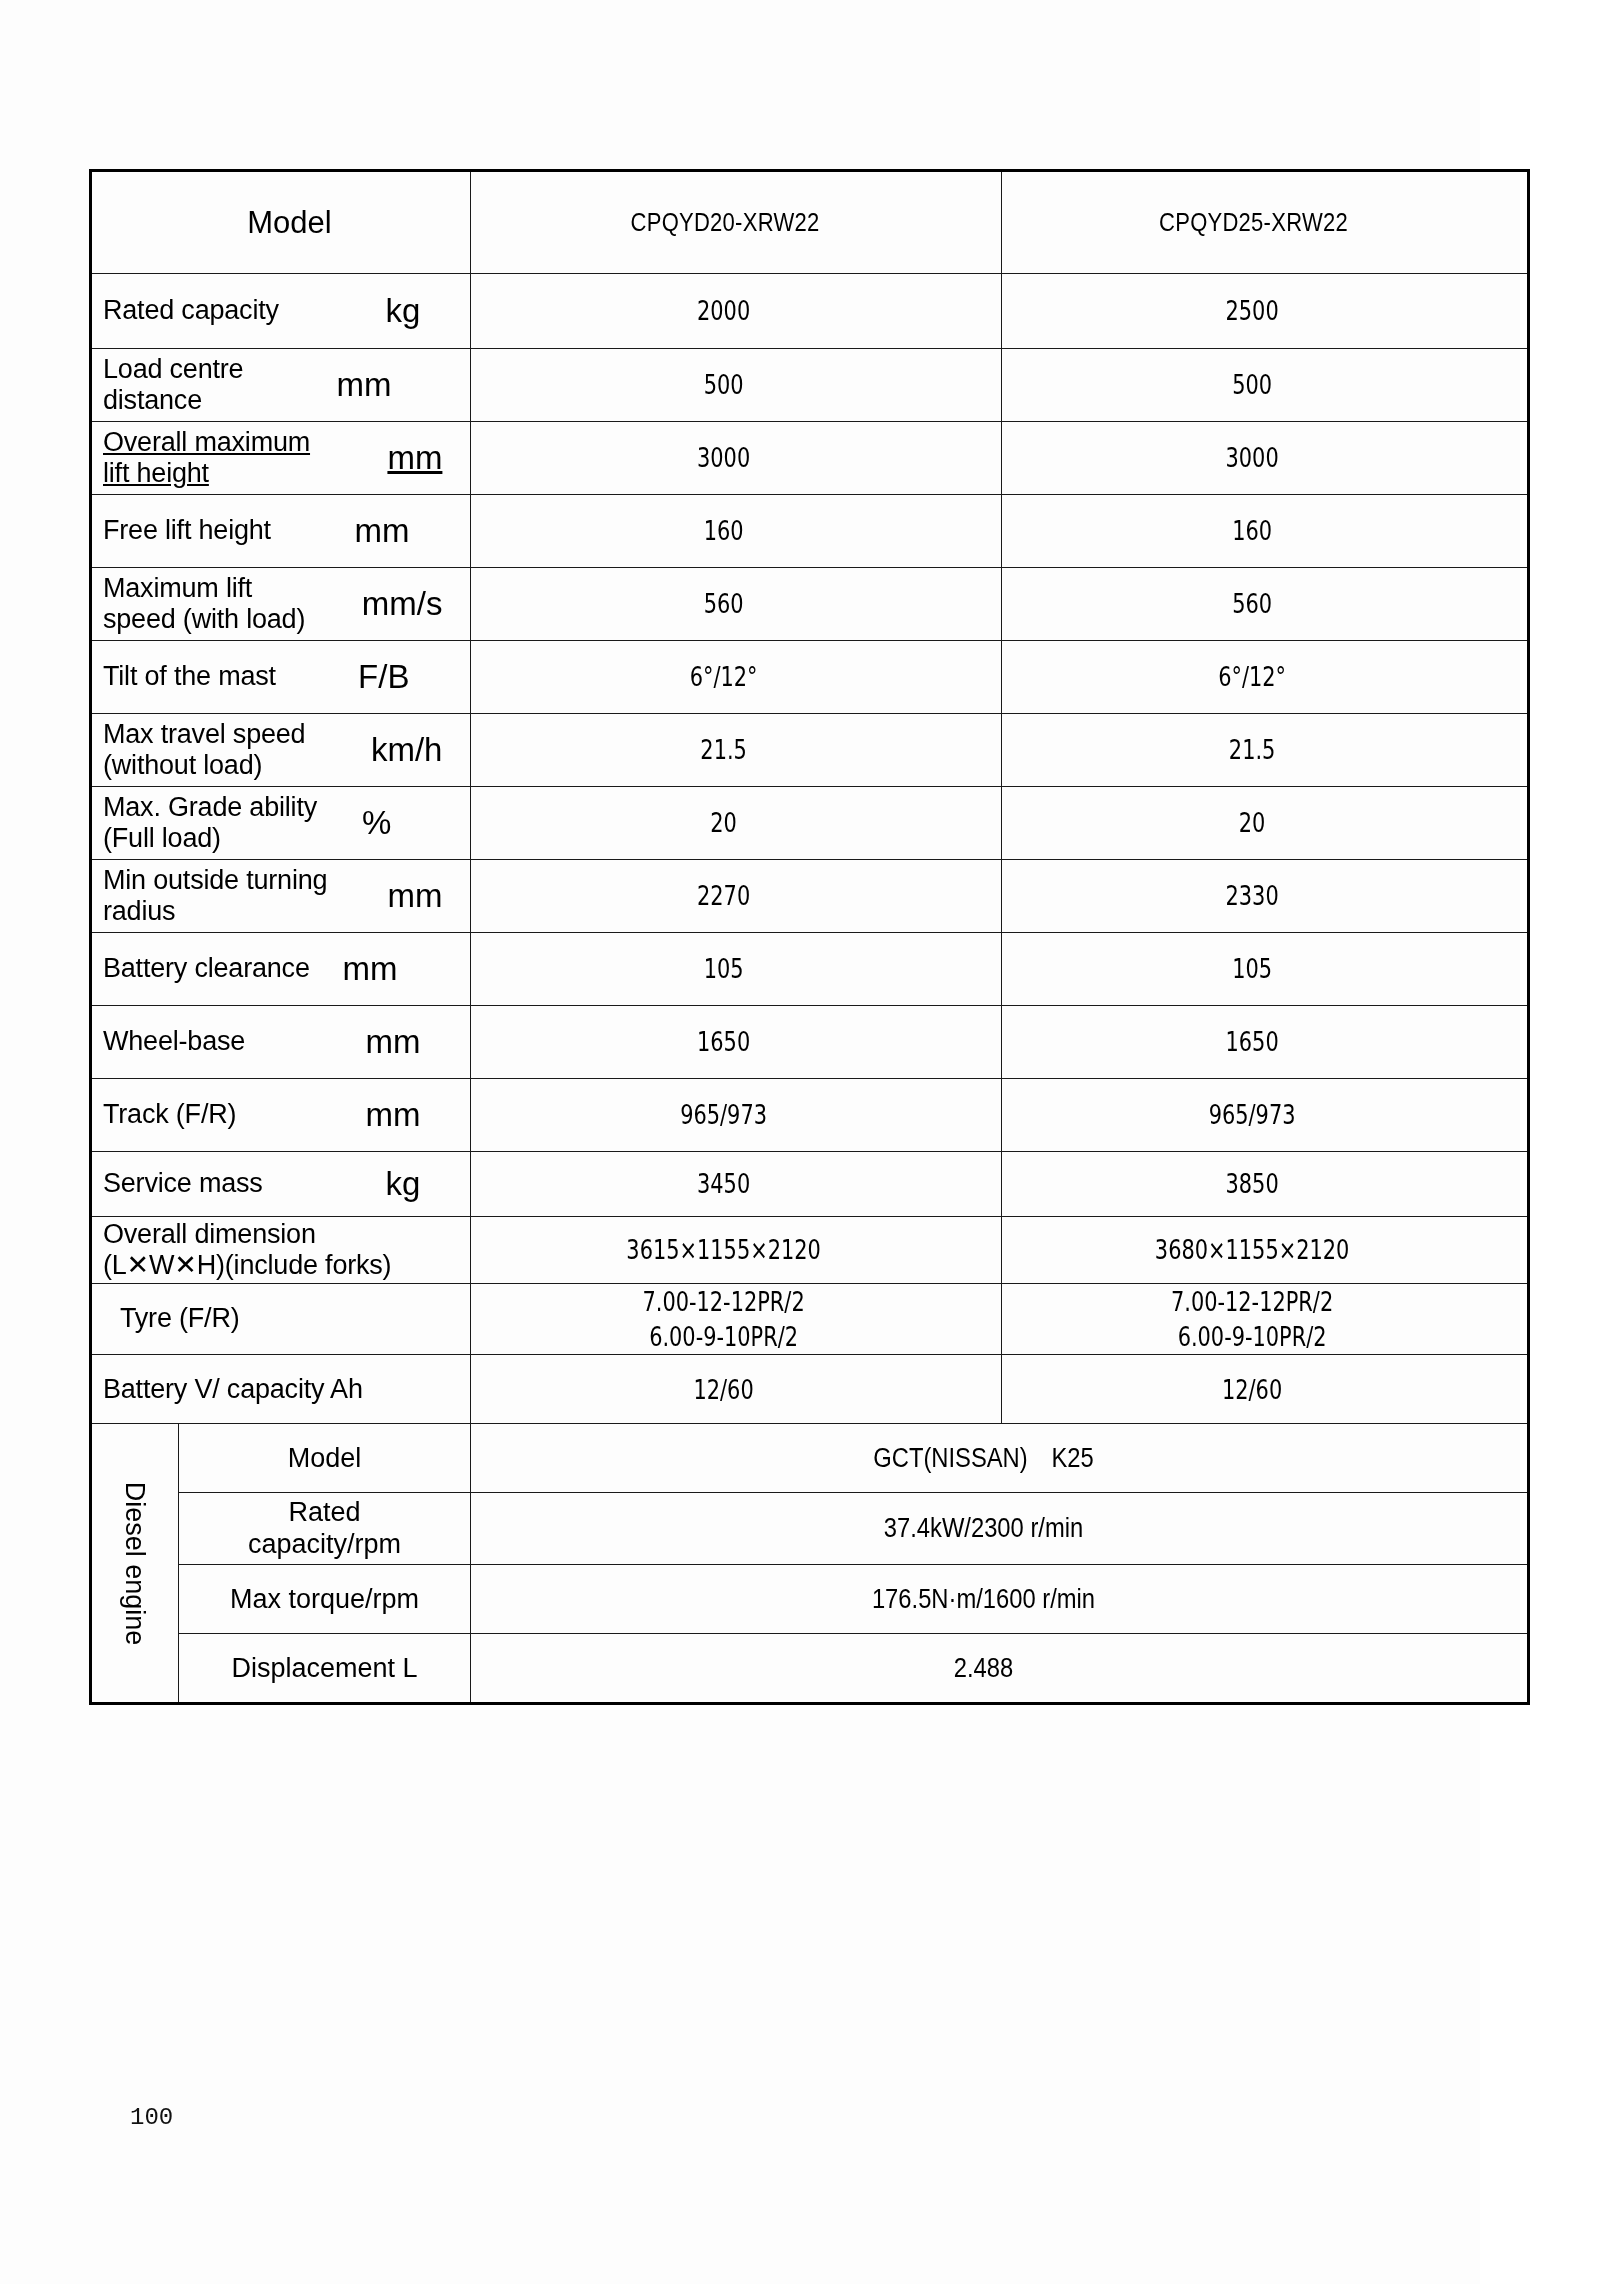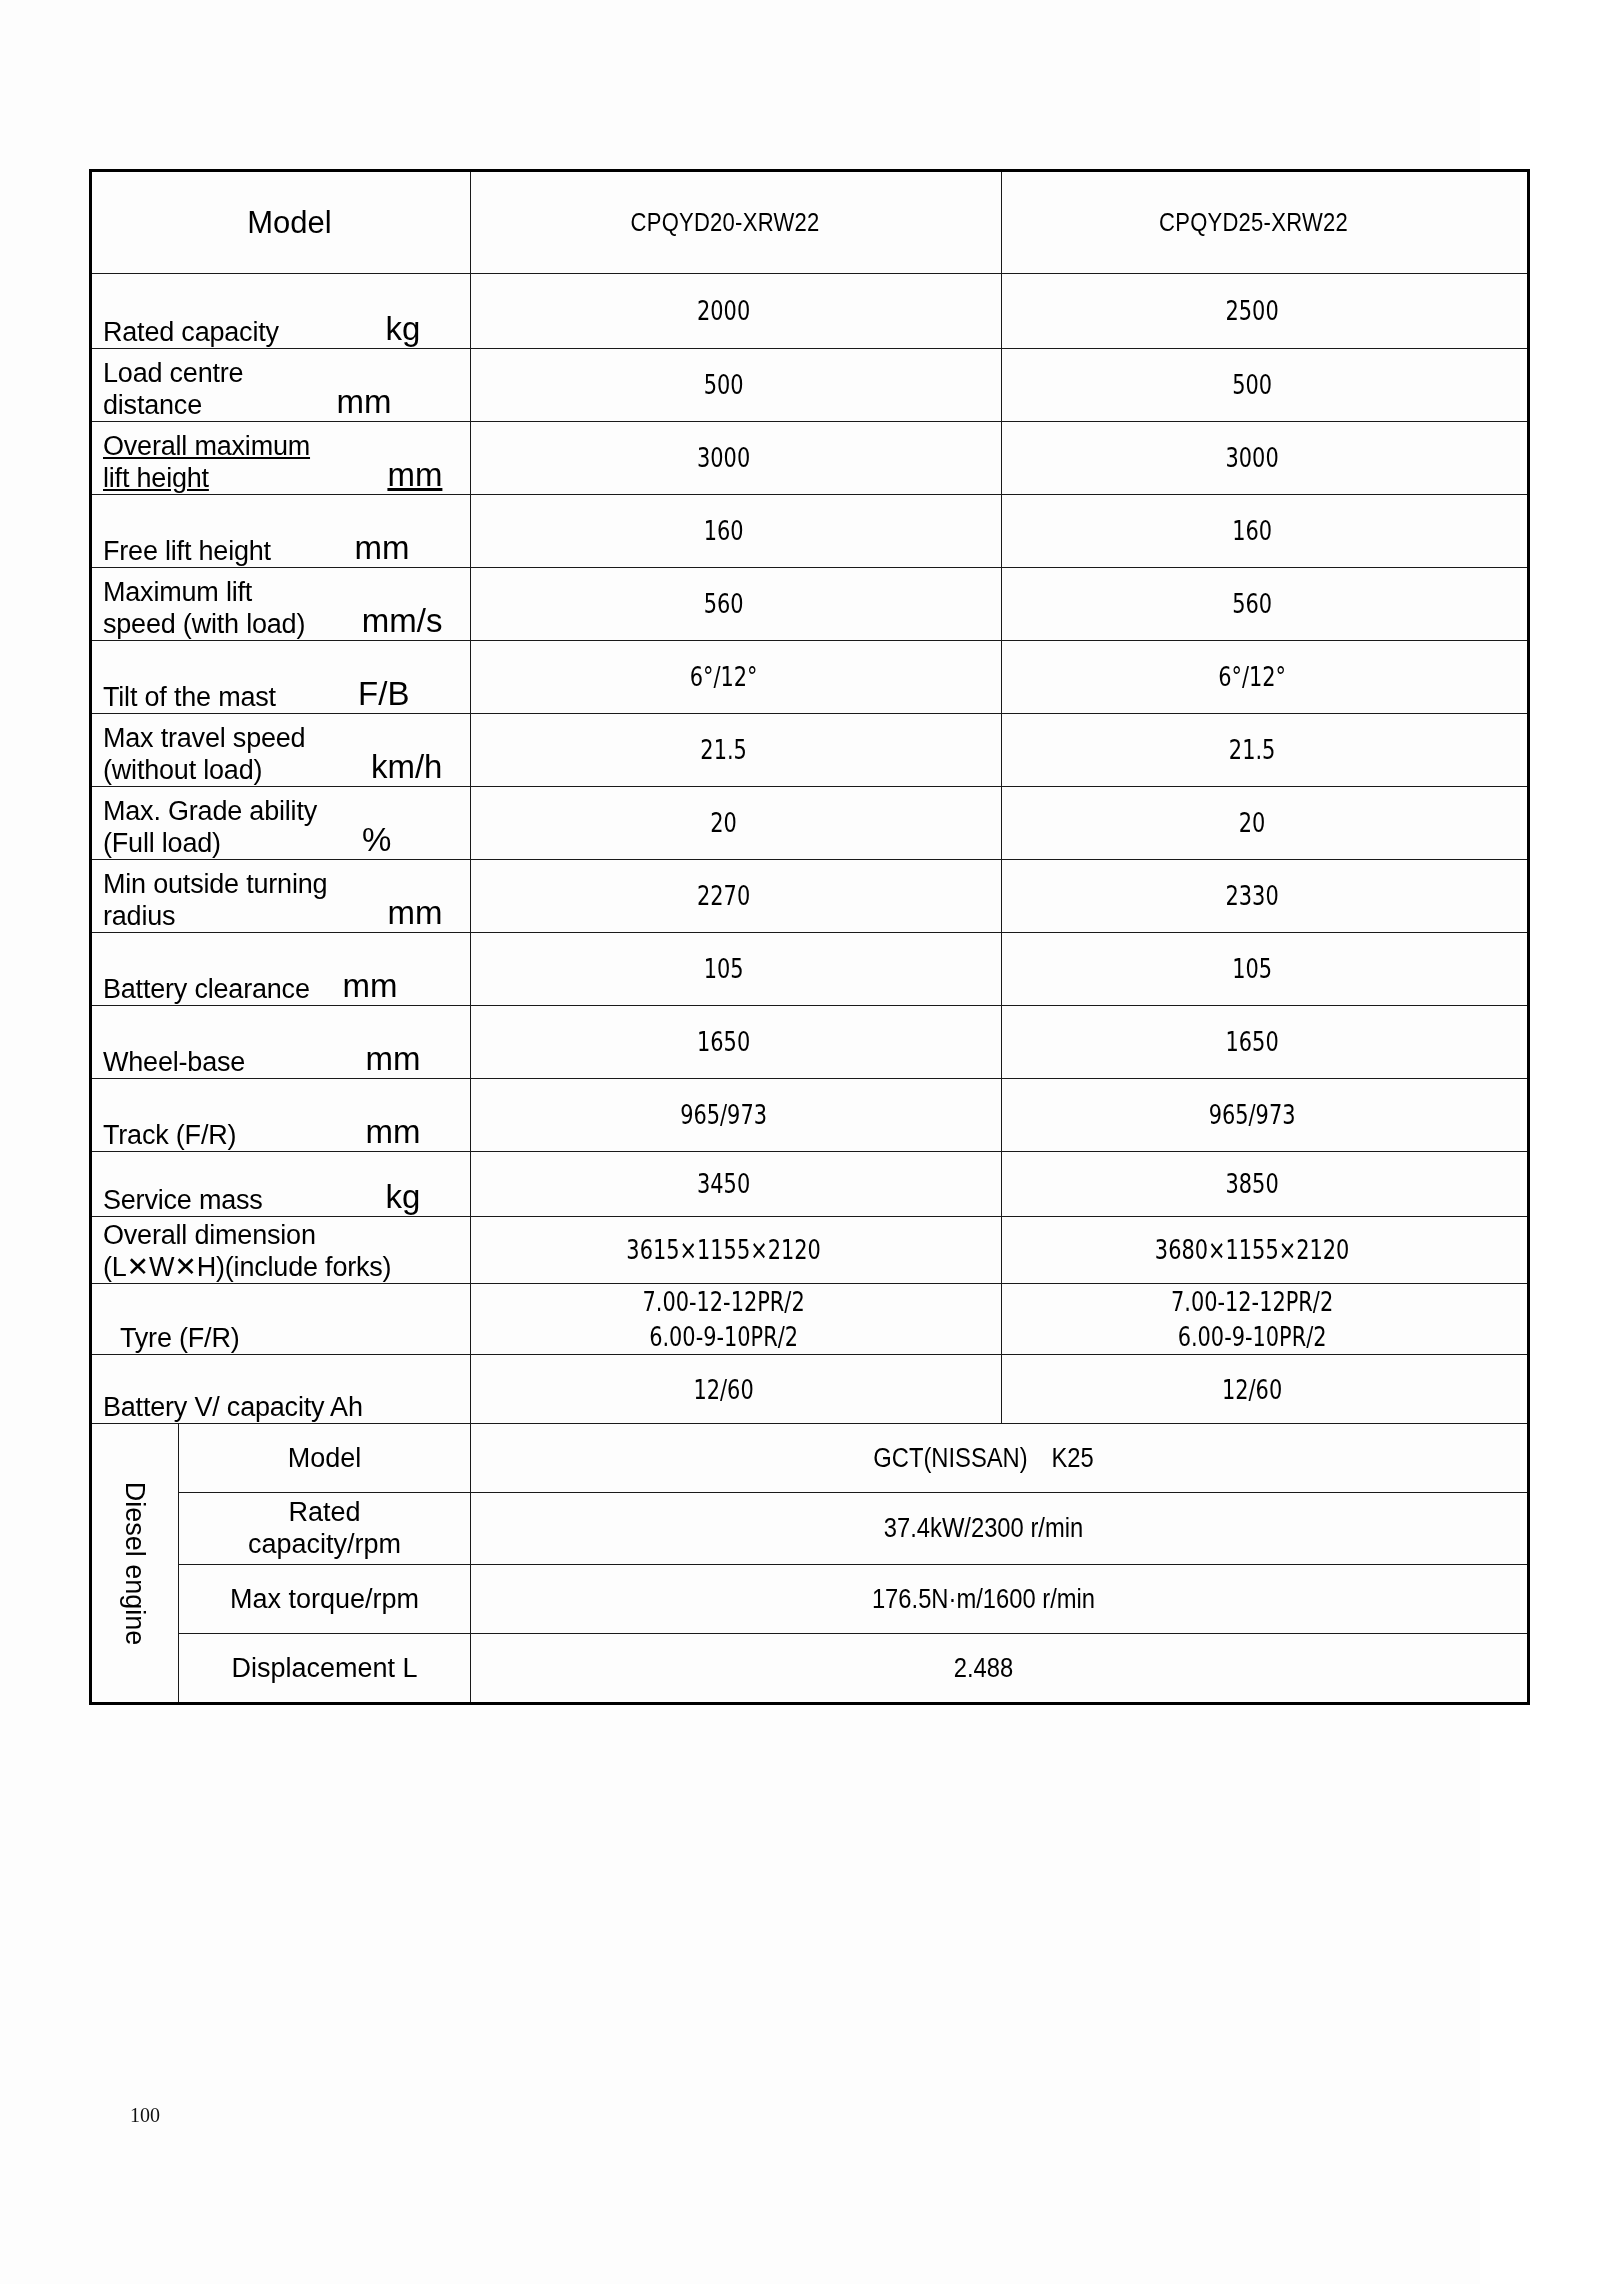--- a/index.html
+++ b/index.html
@@ -43,21 +43,21 @@
 
   
   col.c-rot   { width: 88px; }
   col.c-label { width: 292px; }
   col.c-val1  { width: 531px; }
   col.c-val2  { width: 527px; }
 
   
   .lab {
     display: flex;
-    align-items: flex-end;
+    align-items: center;
     padding: 0 4.6px 0 11px;
     box-sizing: border-box;
     height: 100%;
   }
   .lab-name {
     font-size: 27px;
     line-height: 1.16;
     flex: 1 1 auto;
     white-space: pre-line;
     letter-spacing: -0.2px;
@@ -138,22 +138,22 @@
     text-align: center;
     transform: translateX(-15.5px) scaleX(0.88);
     white-space: nowrap;
   }
 
   
   #page-number {
     position: absolute;
     left: 130px;
     top: 2104px;
-    font-family: Liberation Serif, serif;
-    font-size: 20px;
+    font-family: Liberation Mono, monospace;
+    font-size: 24px;
     color: #111;
   }
 </style>
 </head>
 <body>
 
 <div id="page">
 
   <table id="spec-table">
     <colgroup>

